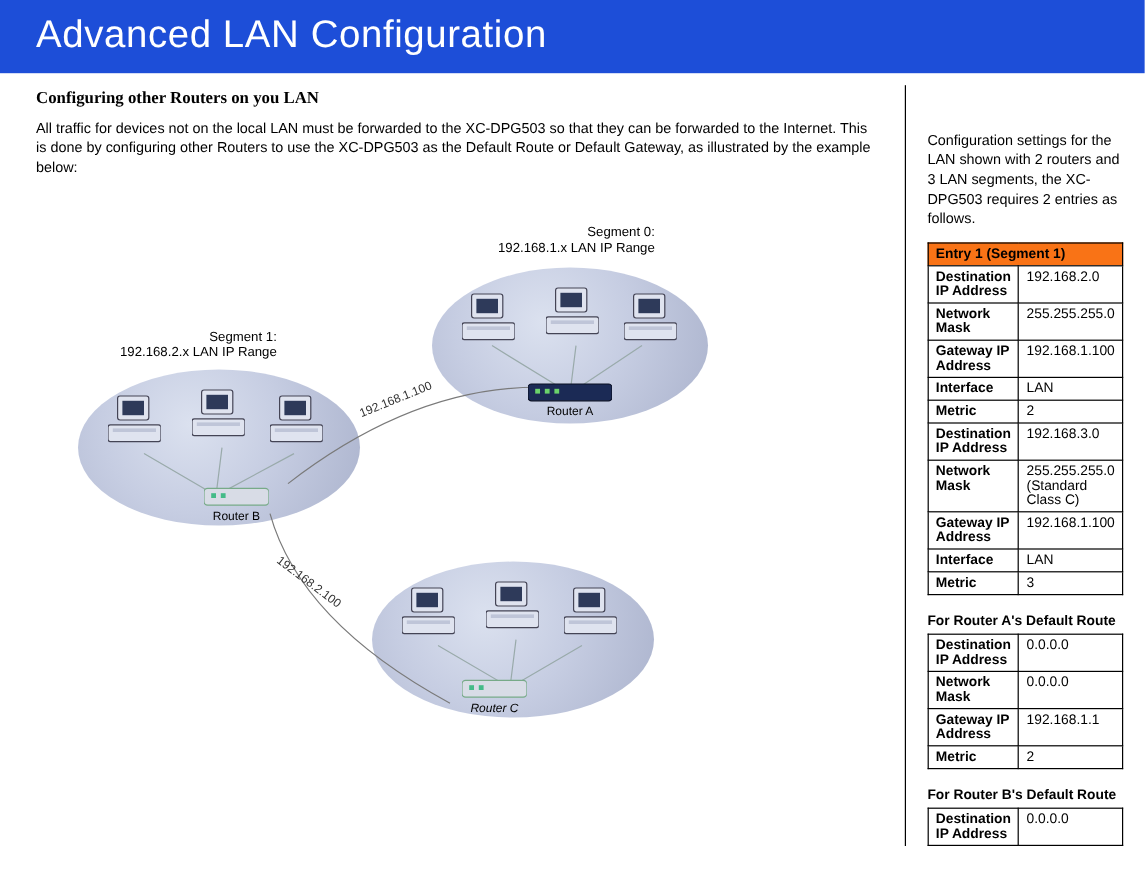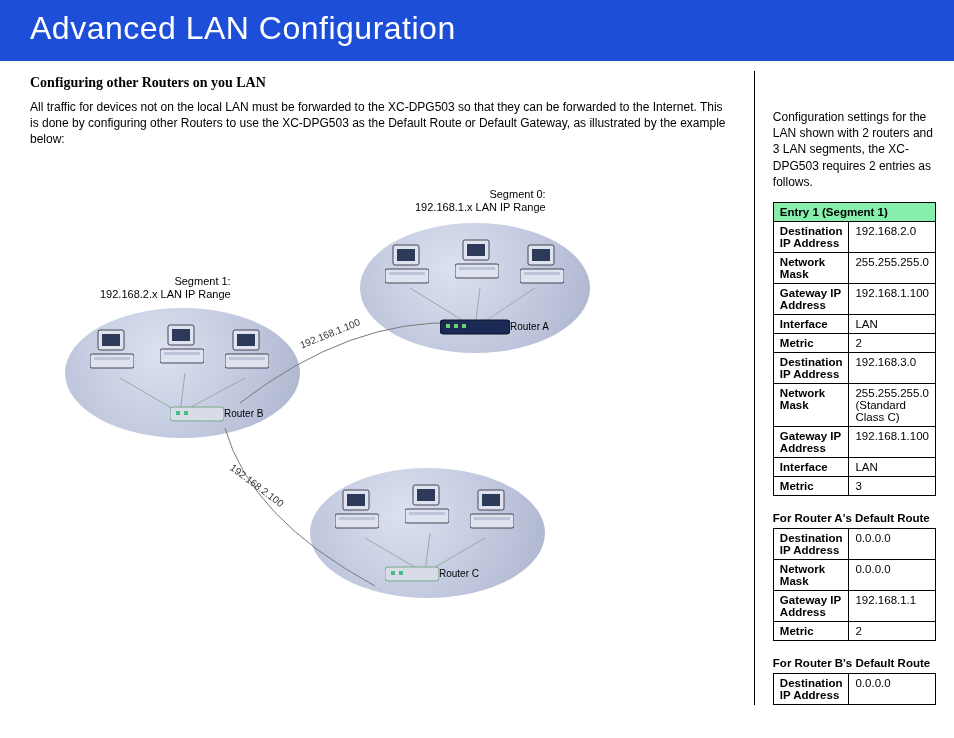--- a/index.html
+++ b/index.html
@@ -58,39 +58,39 @@
   table.routing td {
     border: 1px solid #000;
     padding: 3px 6px;
     vertical-align: top;
   }
   td.head {
     font-weight: 700;
     width: 46%;
   }
   td.entry {
-    background: #86efac;
+    background: #f97316;
     font-weight: 700;
   }
   
   .diagram {
     position: relative;
     width: 560px;
     height: 440px;
     margin-top: 40px;
   }
   .bubble {
     position: absolute;
     border-radius: 50%;
     background: radial-gradient(circle at 40% 35%, #dbe1ef 0%, #c6cde2 45%, #aab2cc 100%);
   }
   .hw {
     position: absolute;
     display: flex;
-    flex-direction: row;
+    flex-direction: column;
     align-items: center;
     font-size: 10px;
     color: #000;
   }
   .hw svg { display:block; }
   .cap {
     position: absolute;
     font-size: 11px;
     text-align: right;
     line-height: 1.25;
@@ -224,21 +224,21 @@
           </svg>
       </div>
       <div class="hw" style="left:440px; top:300px;">
         <svg width="44" height="42">
             <rect x="8" y="2" width="26" height="20" rx="2" fill="#dfe3ef" stroke="#445"></rect>
             <rect x="12" y="6" width="18" height="12" fill="#2e3a5a"></rect>
             <rect x="0" y="26" width="44" height="14" rx="2" fill="#dfe3ef" stroke="#445"></rect>
             <rect x="4" y="29" width="36" height="3" fill="#bfc5d8"></rect>
           </svg>
       </div>
-      <div class="hw" style="left:355px; top:375px;">
+      <div class="hw" style="left:355px; top:375px;font-style:italic;">
         <svg width="54" height="22">
             <rect x="0" y="4" width="54" height="14" rx="3" fill="#d8dce6" stroke="#7a8"></rect>
             <rect x="6" y="8" width="4" height="4" fill="#4b8"></rect>
             <rect x="14" y="8" width="4" height="4" fill="#4b8"></rect>
           </svg>
         <span>Router C</span>
       </div>
     </div>
   </div>
 

